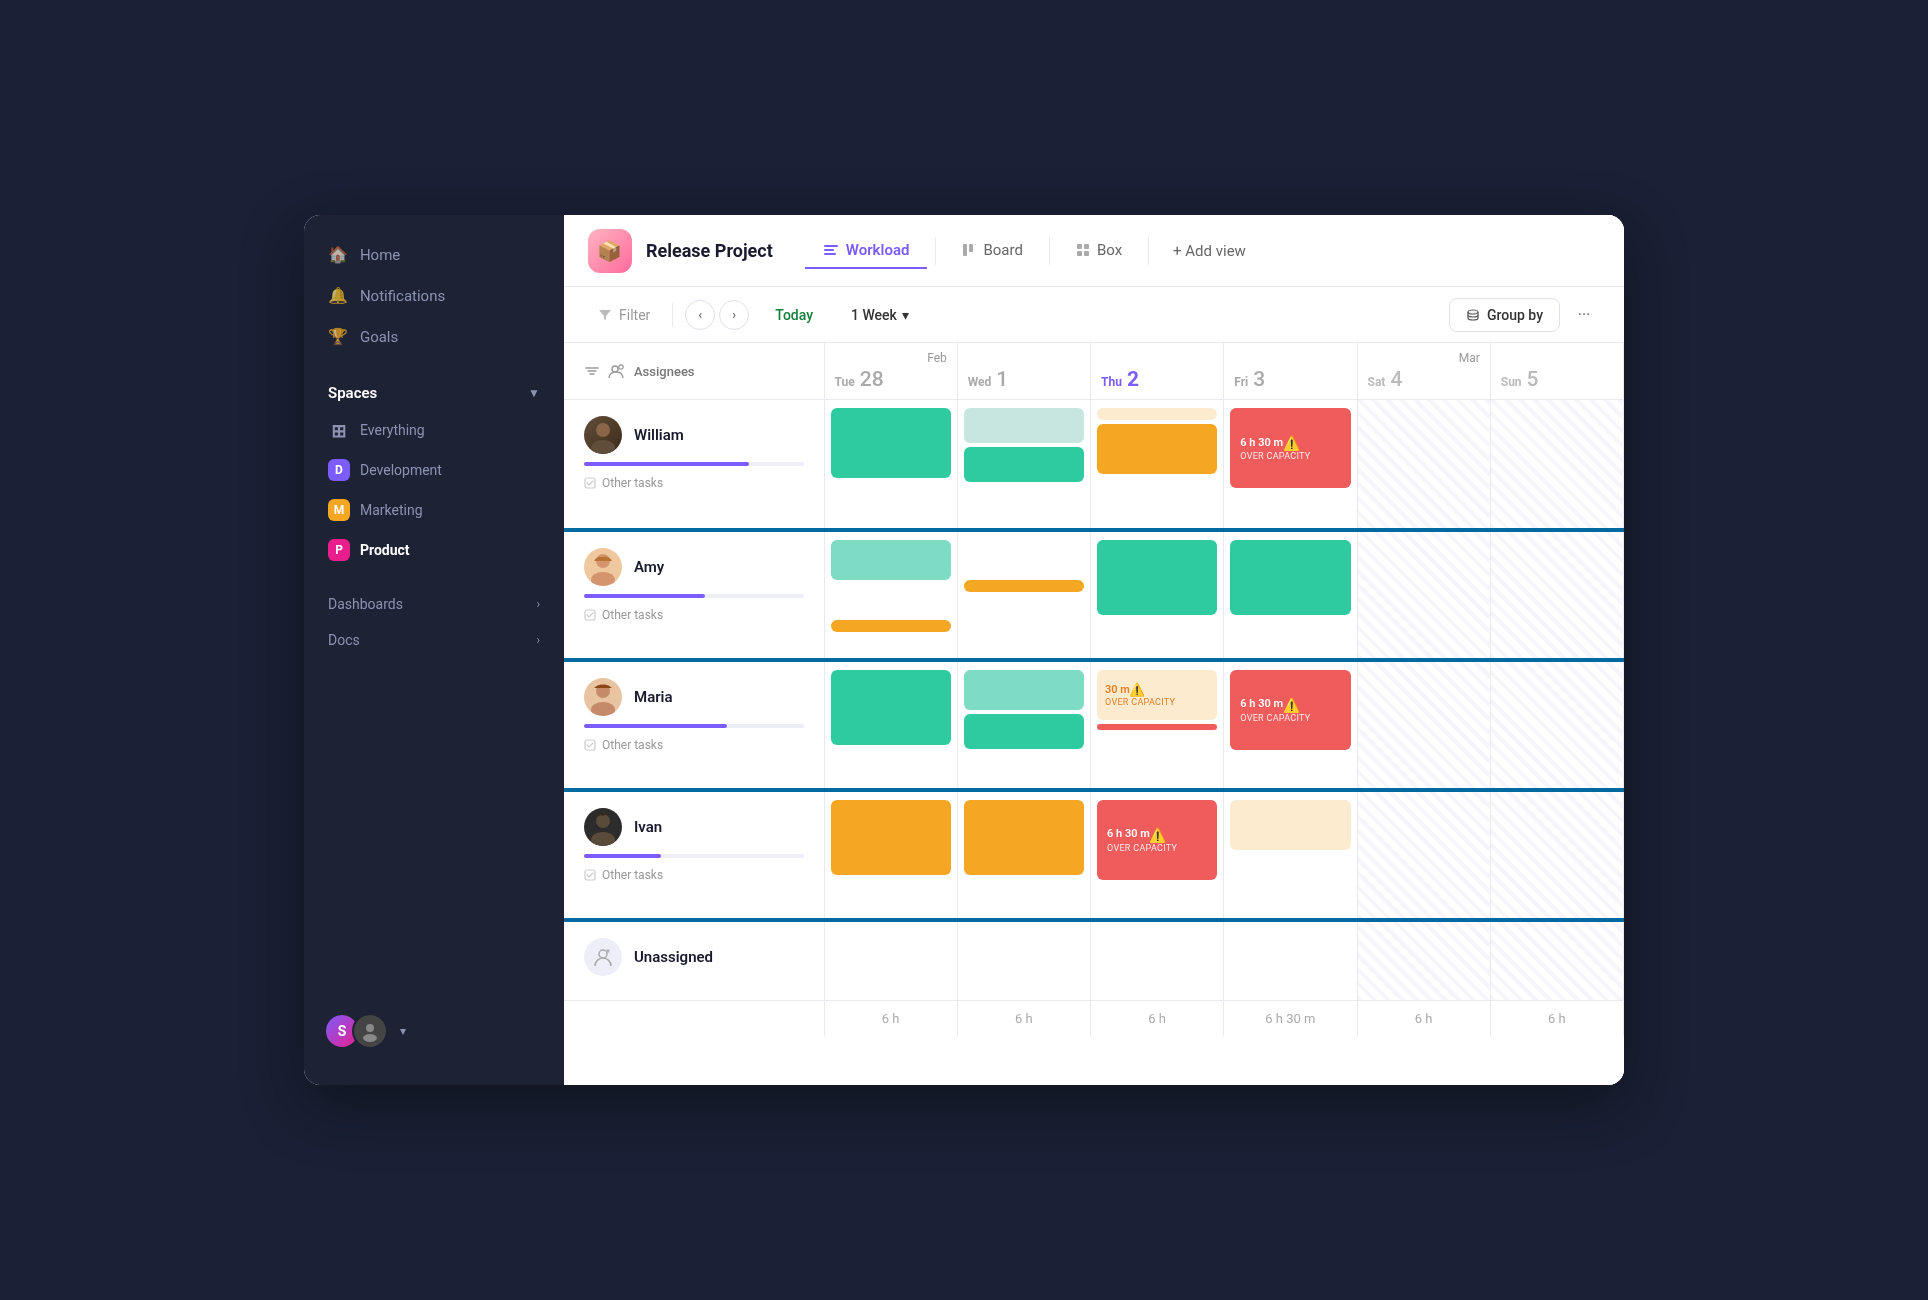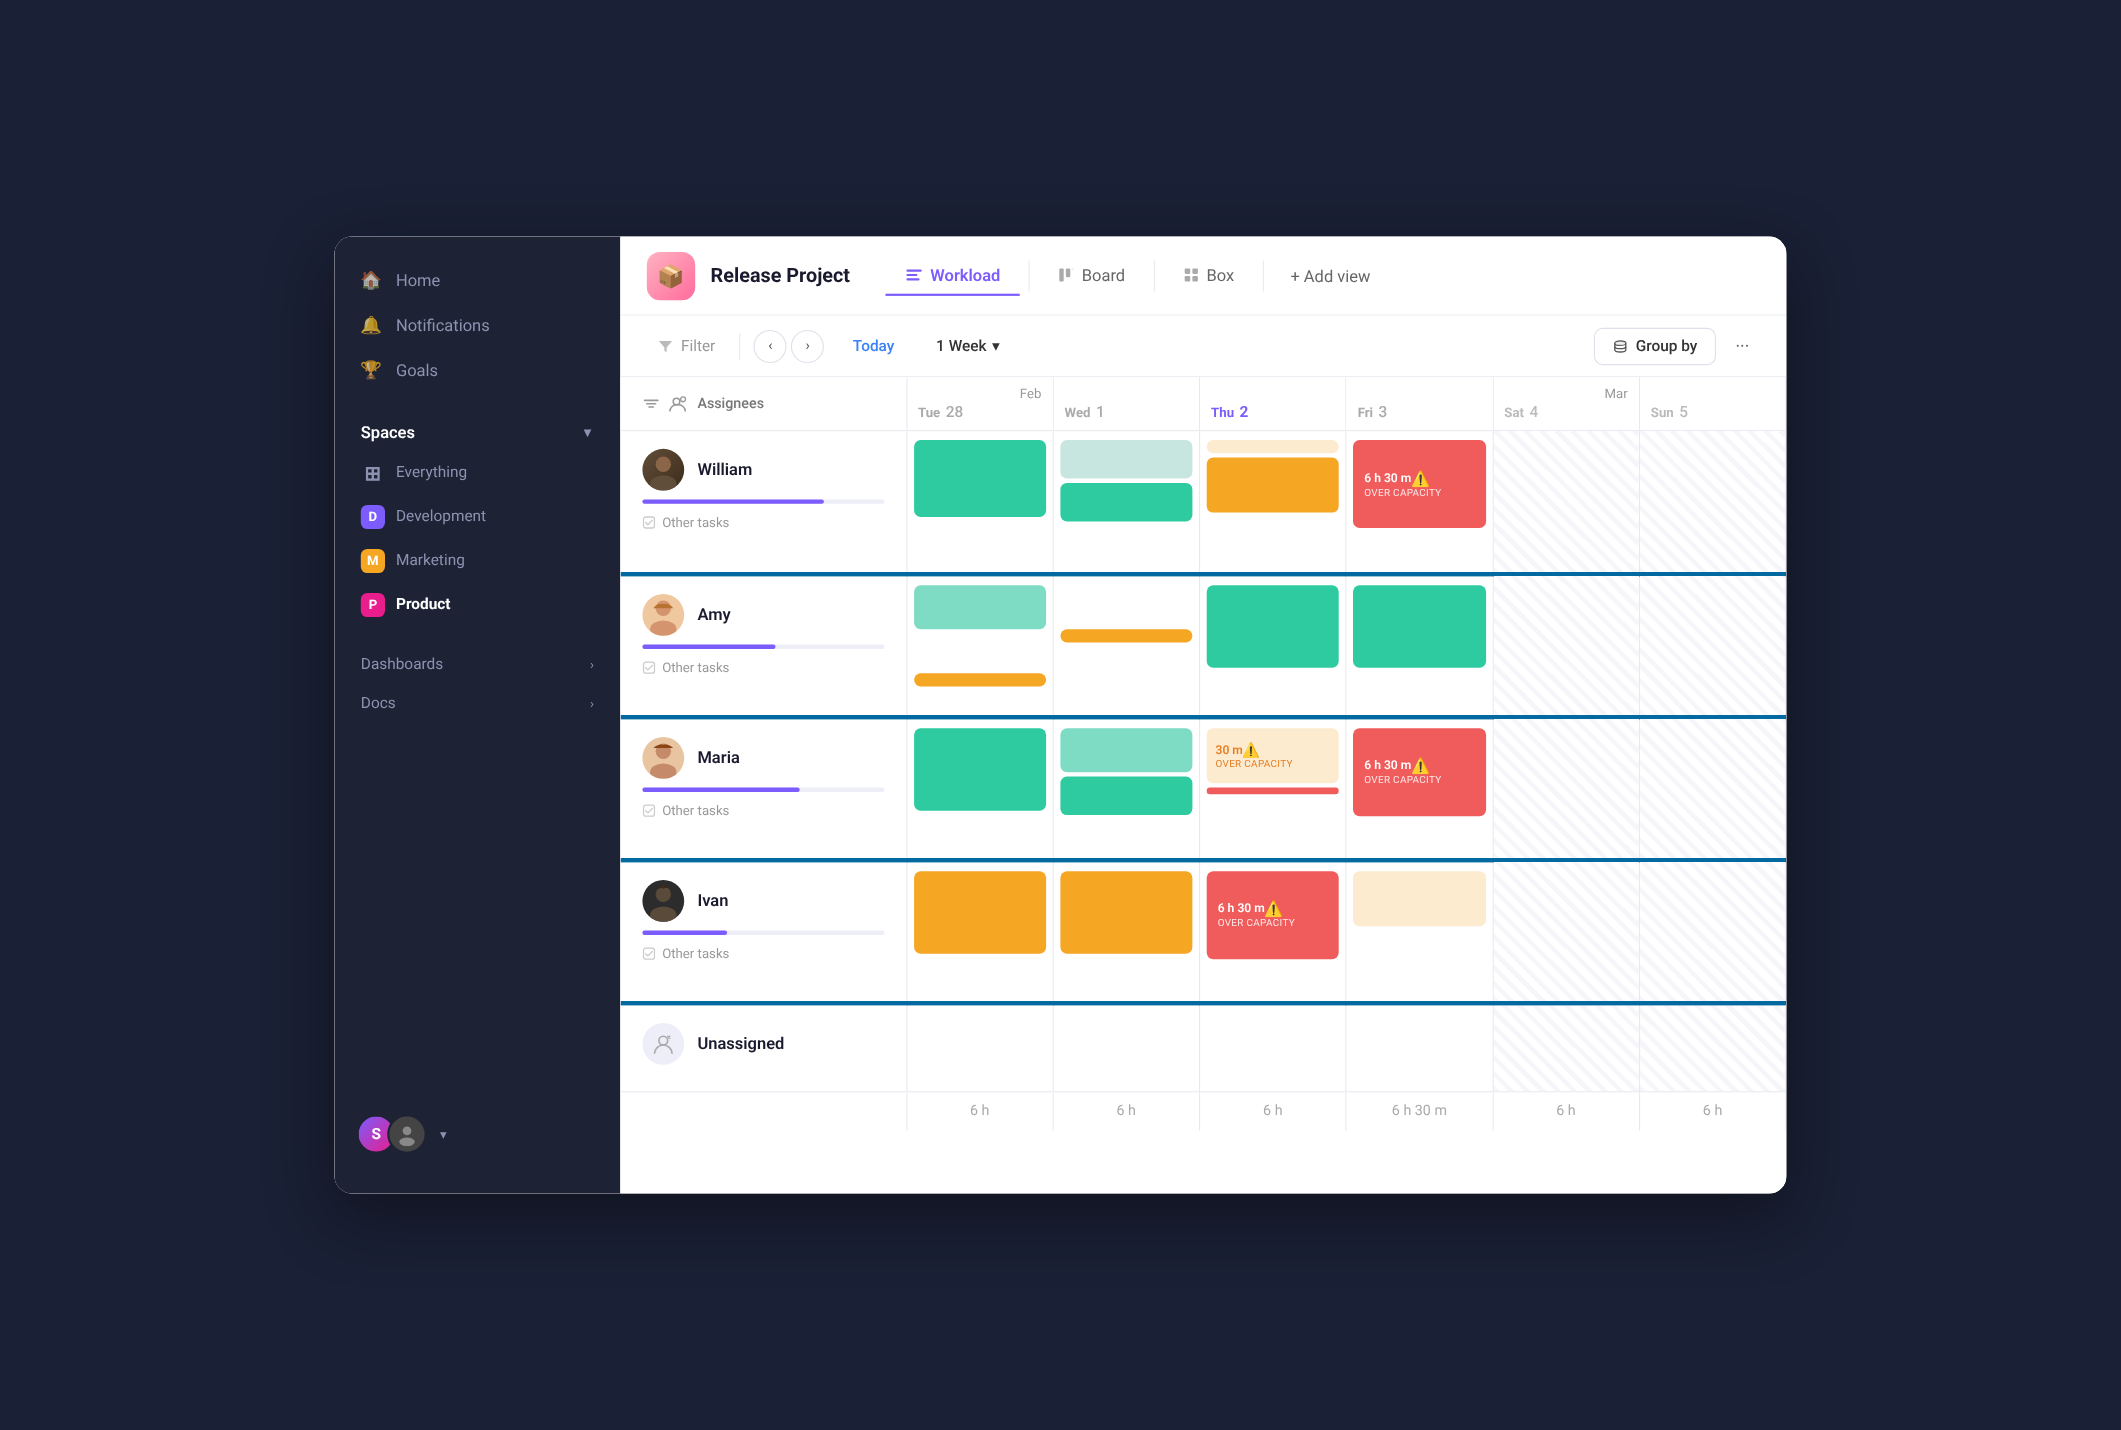--- a/index.html
+++ b/index.html
@@ -251,21 +251,21 @@
       display: flex;
       align-items: center;
       justify-content: center;
       cursor: pointer;
       font-size: 13px;
       color: #555;
     }
     .today-btn {
       padding: 6px 14px;
       font-size: 14px;
-      color: #3b82f6;
+      color: #15803d;
       cursor: pointer;
       font-weight: 500;
     }
     .week-select {
       display: flex;
       align-items: center;
       gap: 5px;
       padding: 6px 12px;
       font-size: 14px;
       color: #333;
@@ -346,21 +346,21 @@
       margin-bottom: 2px;
     }
     .day-name {
       font-size: 12px;
       color: #aaa;
       display: flex;
       align-items: baseline;
       gap: 5px;
     }
     .day-name.today { color: #7c5cfc; font-weight: 700; }
-    .day-number { font-size: 14px; font-weight: 500; }
+    .day-number { font-size: 21px; font-weight: 500; }
     .day-number.today { color: #7c5cfc; font-weight: 700; }
 
     
     .assignee-row {
       border-bottom: 4px solid #0369a1;
     }
     .assignee-cell {
       width: 260px;
       padding: 16px 20px;
       border-right: 1px solid #e8eaf0;

